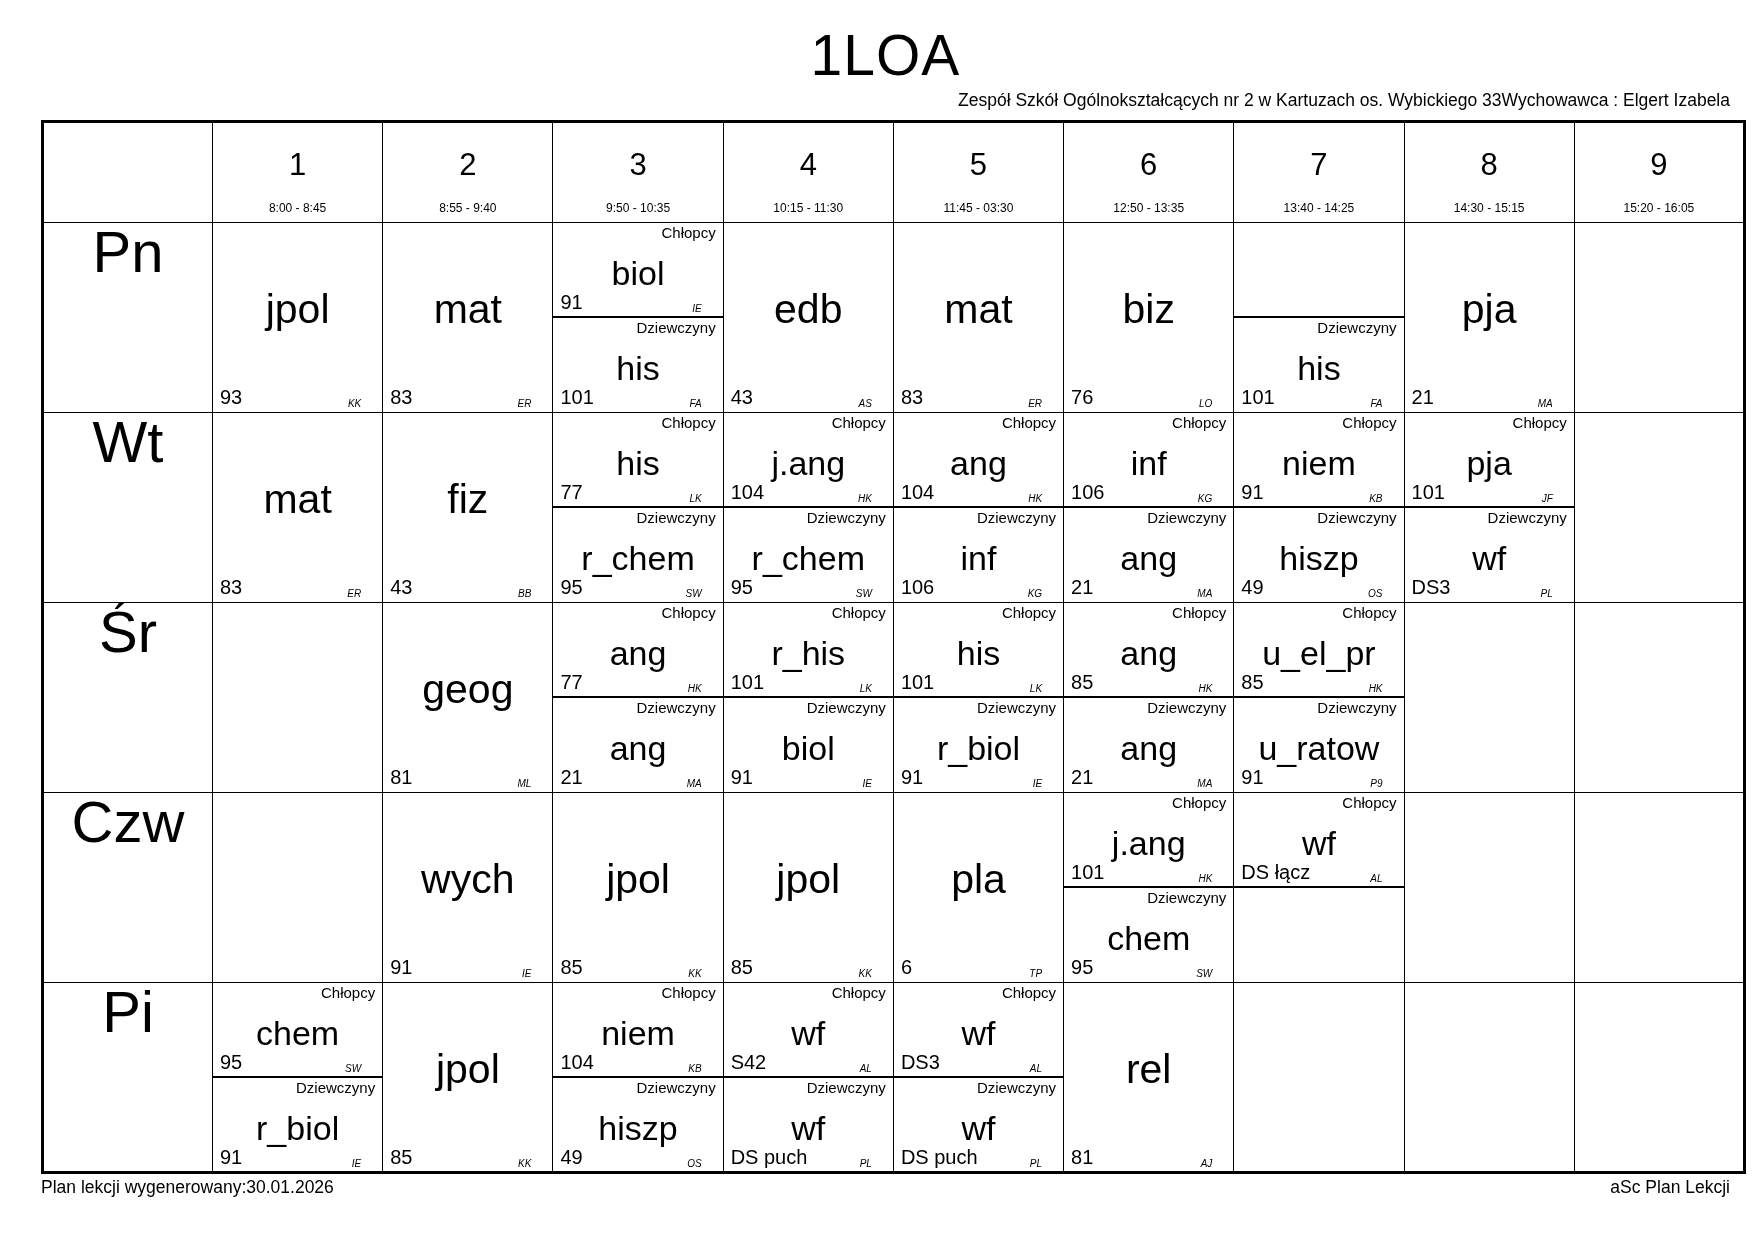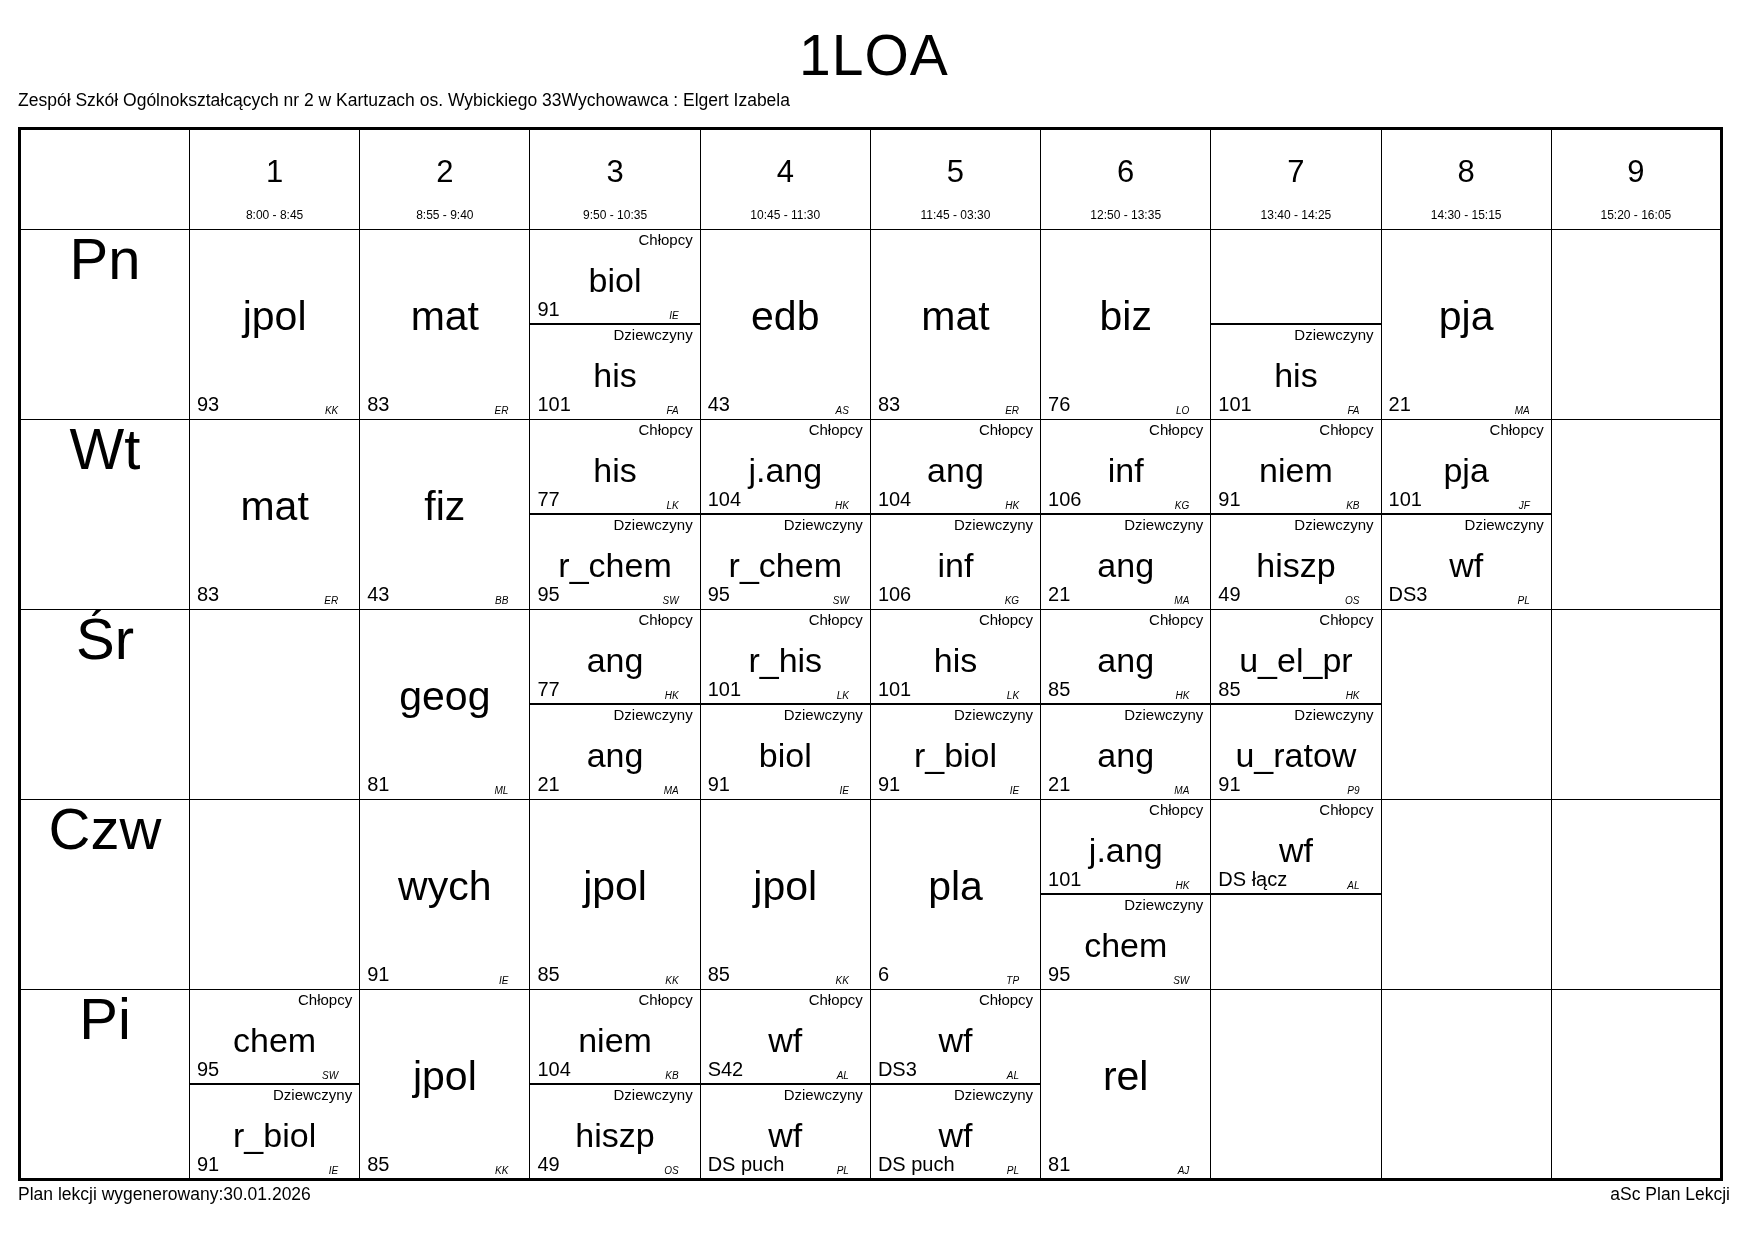--- a/index.html
+++ b/index.html
@@ -1,28 +1,28 @@
 <!DOCTYPE html>
 <html><head>
 <meta charset="utf-8">
 <style>
   html, body { margin:0; padding:0; background:#ffffff; color:#000; }
   body {
     width:1755px; height:1241px; overflow:hidden;
     font-family:"Liberation Sans", sans-serif;
     -webkit-font-smoothing:antialiased;
   }
-  .page { padding:16px 25px 0 18px; box-sizing:border-box; }
+  .page { padding:16px 25px 0 41px; box-sizing:border-box; }
   .title {
     text-align:center; font-size:57px; line-height:1.05;
     font-weight:400; margin:10px 0 4px 0; letter-spacing:1px;
   }
   .subline {
-    display:flex; justify-content:flex-start; align-items:flex-end;
-    font-size:17.5px; margin-bottom:17px; line-height:1.15;
+    display:flex; justify-content:flex-end; align-items:flex-end;
+    font-size:17.5px; margin-bottom:10px; line-height:1.15;
   }
   table.grid {
     border-collapse:collapse; table-layout:fixed;
     width:1705px; border:3px solid #000;
   }
   table.grid th, table.grid td {
     border:1.8px solid #000; padding:0; vertical-align:top;
     overflow:hidden;
   }
   thead tr { height:101px; }
@@ -89,21 +89,21 @@
           <th class="period-head">
             <span class="period-num">2</span>
             <span class="period-time">8:55 - 9:40</span>
           </th>
           <th class="period-head">
             <span class="period-num">3</span>
             <span class="period-time">9:50 - 10:35</span>
           </th>
           <th class="period-head">
             <span class="period-num">4</span>
-            <span class="period-time">10:45 - 11:30</span>
+            <span class="period-time">10:15 - 11:30</span>
           </th>
           <th class="period-head">
             <span class="period-num">5</span>
             <span class="period-time">11:45 - 03:30</span>
           </th>
           <th class="period-head">
             <span class="period-num">6</span>
             <span class="period-time">12:50 - 13:35</span>
           </th>
           <th class="period-head">

